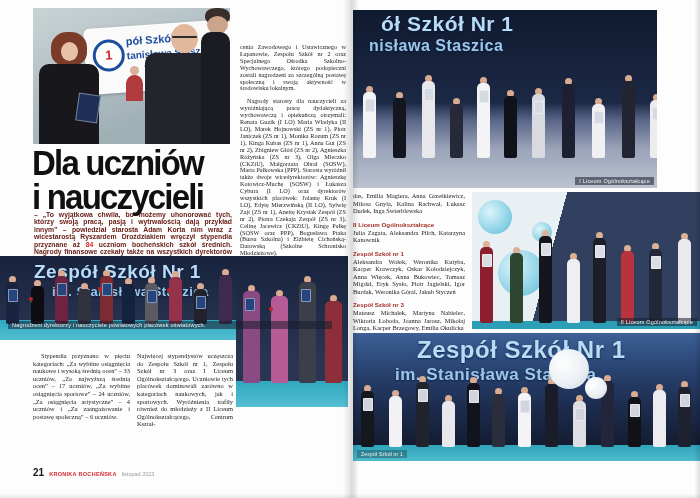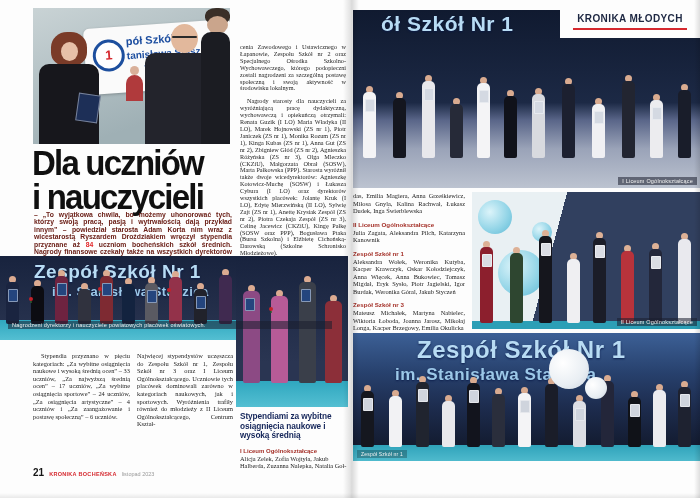--- a/index.html
+++ b/index.html
@@ -51,21 +51,21 @@
 
   
   .photo-bl-left{left:0;top:256px;width:236px;height:84px;background:linear-gradient(#18233e,#26314d 78%);}
   .photo-bl-right{left:236px;top:256px;width:112px;height:151px;background:linear-gradient(#18233e,#2a3552 70%);}
   .caption-bl{left:8px;top:321px;width:316px;}
 
   
   .badge{position:absolute;left:210px;top:0;width:140px;height:38px;background:#fdfdfd;z-index:5;text-align:center;}
   .badge-label{display:inline-block;margin-top:13px;font-size:10px;font-weight:bold;color:#1d2742;letter-spacing:.4px;}
   .badge-bar{width:114px;height:2.5px;background:#d5282e;margin:1.5px auto 0;}
-  .photo-rt{left:3px;top:10px;width:347px;height:178px;
+  .photo-rt{left:3px;top:10px;width:304px;height:178px;
             background:linear-gradient(#101a30 0%,#1c2945 52%,#5a6689 62%,#9aa3b8 78%,#bcc3d0 100%);text-decoration:underline;}
   .photo-rm{left:122px;top:192px;width:228px;height:137px;
             background:linear-gradient(105deg,#e9f0f3 0 36%,#31405f 36% 100%);}
   .photo-rb{left:3px;top:333px;width:347px;height:128px;
             background:linear-gradient(#3c6096 0%,#27406c 32%,#1d2c4e 58%,#141d33 85%);}
   .caption-rb{background:rgba(0,0,0,.25);font-size:5px;}
 
   
   .headline{position:absolute;left:32px;top:146px;width:202px;margin:0;color:#101010;
             font-size:33px;line-height:.95;font-weight:bold;letter-spacing:-1.8px;
@@ -223,37 +223,33 @@
             <div class="p-head" style="background: rgb(220, 171, 145);"></div>
             <div class="p-body" style="height: 82px; background: rgb(140, 47, 57);"></div>
           </div>
         </div>
     </div>
     <div class="ph-caption caption-bl">Nagrodzeni dyrektorzy i nauczyciele powiatowych placówek oświatowych.</div>
 
     <p class="ucol colA">Stypendia przyznano w pięciu kategoriach: „Za wybitne osiągnięcia naukowe i wysoką średnią ocen” – 33 uczniów, „Za najwyższą średnią ocen” – 17 uczniów, „Za wybitne osiągnięcia sportowe” – 24 uczniów, „Za osiągnięcia artystyczne” – 4 uczniów i „Za zaangażowanie i postawę społeczną” – 6 uczniów.</p>
     <p class="ucol colB">Najwięcej stypendystów uczęszcza do Zespołu Szkół nr 1, Zespołu Szkół nr 3 oraz I Liceum Ogólnokształcącego. Uczniowie tych placówek dominowali zarówno w kategoriach naukowych, jak i sportowych. Wyróżnienia trafiły również do młodzieży z II Liceum Ogólnokształcącego, Centrum Kształ-</p>
 
-    <div class="col3">
-      <h3>Stypendiami za wybitne osiągnięcia naukowe i wysoką średnią</h3>
-      <h4>I Liceum Ogólnokształcące</h4>
-      <p>Alicja Zelek, Zofia Wojtyła, Jakub Halberda, Zuzanna Nalepka, Natalia Goł-</p>
-    </div>
 
     <div class="footer footer-l">
       <span class="pg-num">21</span>
       <span class="brand">KRONIKA BOCHEŃSKA</span>
       <span>listopad 2023</span>
     </div>
   </section>
 
   <section class="page page-right">
 
     <div class="photo photo-rt">
       <div class="banner" style="left:28px;top:2px;font-size:21px;">ół Szkół Nr 1</div>
+      <div class="banner" style="left:16px;top:27px;font-size:16px;color:#9cc8e8;">nisława Staszica</div>
       <div class="people">
           <div class="person" style="left: 10px; bottom: 30px; width: 13px;">
             <div class="p-head" style="background: rgb(217, 171, 144);"></div>
             <div class="p-body" style="height: 66px; background: rgb(244, 244, 246);"></div>
             <div class="p-folder" style="background: rgb(212, 217, 226);"></div>
           </div>
           <div class="person" style="left: 40px; bottom: 30px; width: 13px;">
             <div class="p-head" style="background: rgb(217, 171, 144);"></div>
             <div class="p-body" style="height: 60px; background: rgb(20, 22, 31);"></div>
           </div>
@@ -299,24 +295,20 @@
             <div class="p-folder" style="background: rgb(212, 217, 226);"></div>
           </div>
           <div class="person" style="left: 325px; bottom: 30px; width: 13px;">
             <div class="p-head" style="background: rgb(217, 171, 144);"></div>
             <div class="p-body" style="height: 68px; background: rgb(25, 29, 42);"></div>
           </div>
         </div>
       <div class="ph-caption" style="right:3px;bottom:3px;">I Liceum Ogólnokształcące</div>
     </div>
 
-    <div class="badge">
-      <span class="badge-label">KRONIKA MŁODYCH</span>
-      <div class="badge-bar"></div>
-    </div>
 
     <div class="names-col">
       <p>das, Emilia Magiera, Anna Grześkiewicz, Miłosa Gnyla, Kalina Rachwał, Łukasz Dudek, Inga Świerblewska</p>
       <h4>II Liceum Ogólnokształcące</h4>
       <p>Julia Zagata, Aleksandra Pilch, Katarzyna Kanownik</p>
       <h4>Zespół Szkół nr 1</h4>
       <p>Aleksandra Wołek, Weronika Kutyba, Kacper Krawczyk, Oskar Kołodziejczyk, Anna Więcek, Anna Bukowiec, Tomasz Migdał, Eryk Sysło, Piotr Jagielski, Igor Burdak, Weronika Góral, Jakub Styczeń</p>
       <h4>Zespół Szkół nr 3</h4>
       <p>Mateusz Michałek, Martyna Nabielec, Wiktoria Łoboda, Joanna Jarosz, Mikołaj Longa, Kacper Brzegowy, Emilia Okulicka</p>
     </div>

